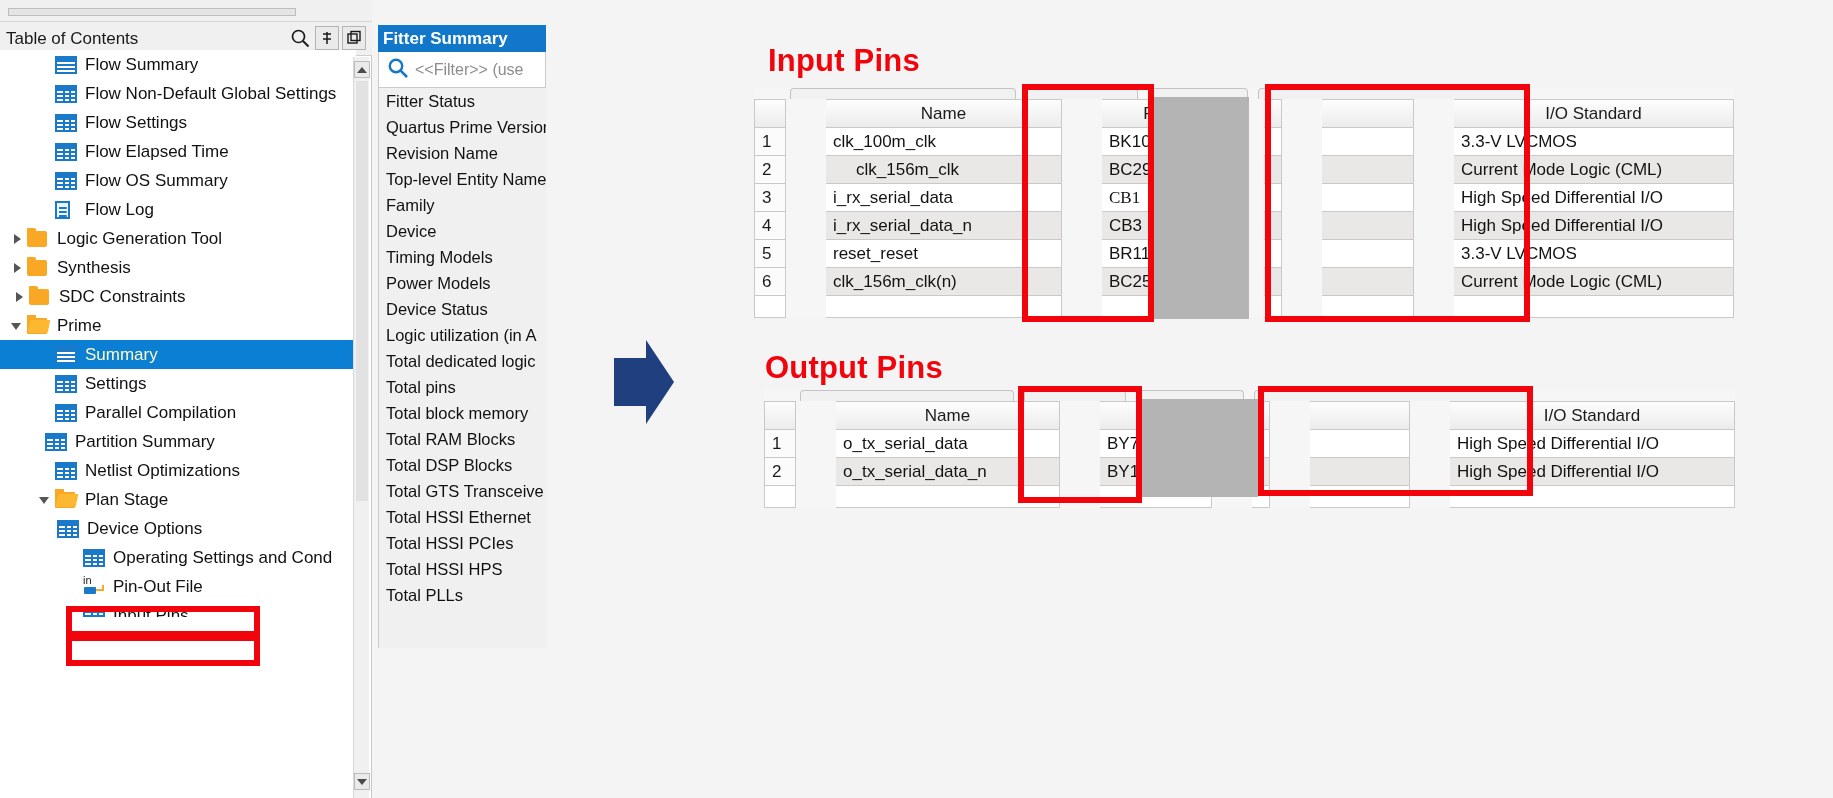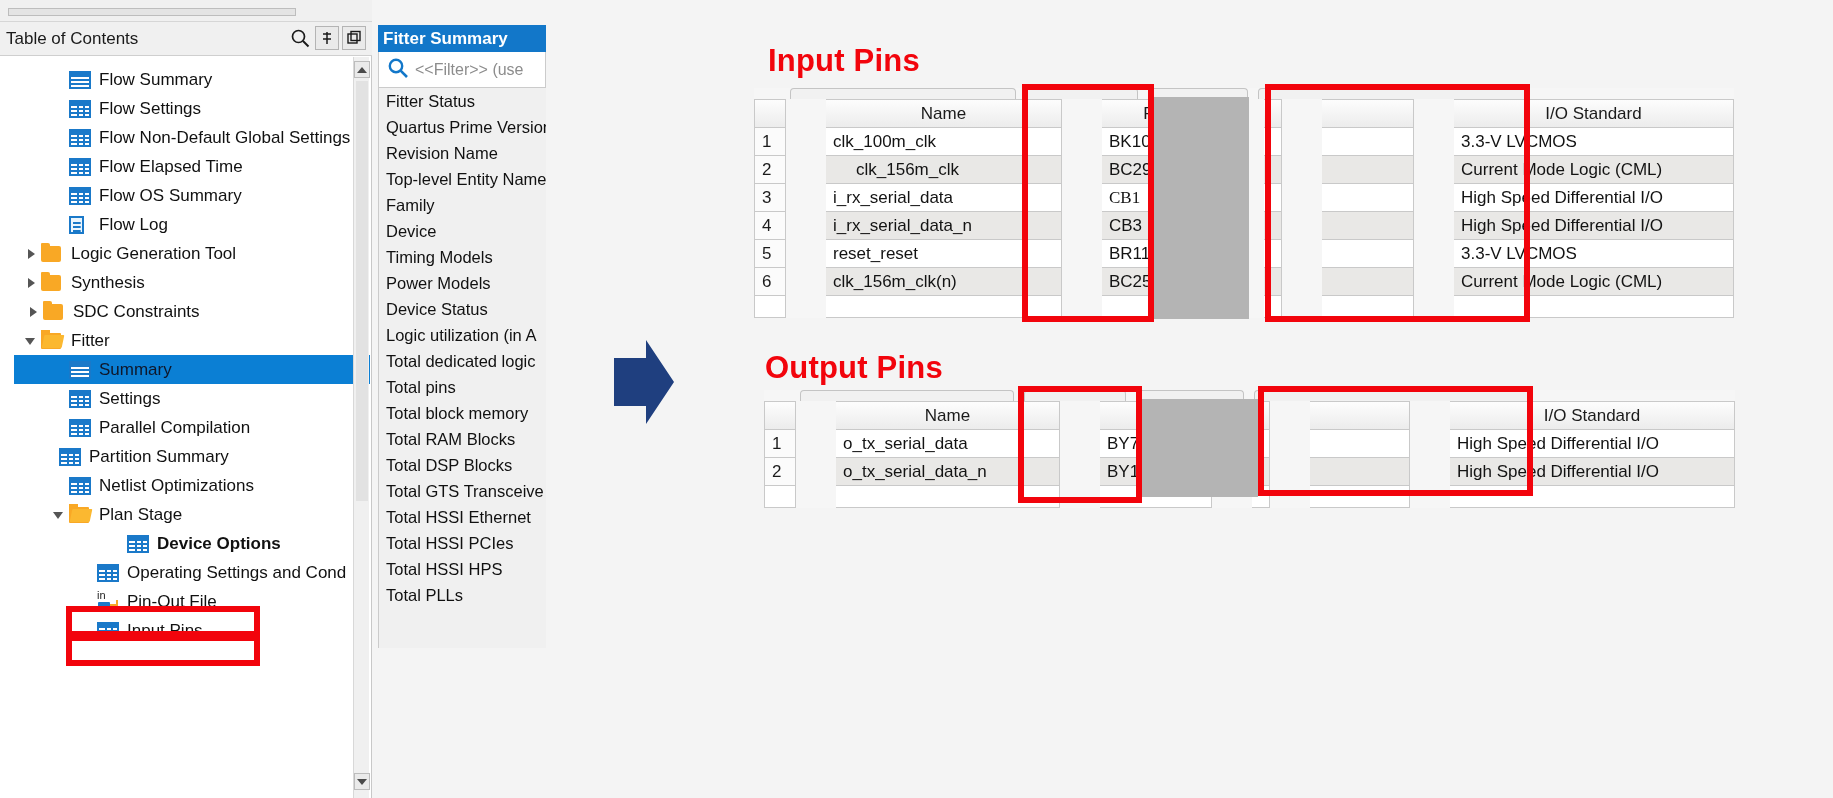--- a/index.html
+++ b/index.html
@@ -35,28 +35,28 @@
   }
   .toc-header-icons {
     position: absolute; right: 6px; top: 4px; display: flex; align-items: center; gap: 3px;
   }
   .hdr-ico {
     width: 24px; height: 24px; display: flex; align-items: center; justify-content: center;
   }
   .hdr-ico.boxed { border: 1px solid #b4b4b4; background: #eaeaea; }
 
   .toc-tree {
-    position: absolute; left: 0; top: 65px; width: 356px; height: 567px;
-    background: #ffffff; overflow: hidden; margin-left: 14px;
+    position: absolute; left: 0; top: 50px; width: 356px; height: 567px;
+    background: #ffffff; overflow: hidden;
   }
   .tnode {
     position: relative; height: 29px; display: flex; align-items: center;
     white-space: nowrap; font-size: 17px; color: #111;
   }
-  .tnode.sel { background: #0b7fd4; color: #0f172a; }
+  .tnode.sel { background: #0b7fd4; color: #fef9c3; }
   .twist {
     width: 14px; height: 14px; flex: 0 0 14px; margin-right: 3px; position: relative;
   }
   .twist.closed::after {
     content:""; position:absolute; left:4px; top:2px;
     border-left: 7px solid #555; border-top: 5px solid transparent; border-bottom: 5px solid transparent;
   }
   .twist.open::after {
     content:""; position:absolute; left:1px; top:4px;
     border-top: 7px solid #555; border-left: 5px solid transparent; border-right: 5px solid transparent;
@@ -223,26 +223,26 @@
 
     <div class="toc-tree" id="toc-tree">
         <div class="tnode" style="padding-left: 38px;">
           <span class="twist "></span>
           <span class="ticon ic-summary"></span>
           <span class="tlabel">Flow Summary</span>
         </div>
         <div class="tnode" style="padding-left: 38px;">
           <span class="twist "></span>
           <span class="ticon ic-grid"></span>
+          <span class="tlabel">Flow Non-Default Global Settings</span>
+        </div>
+        <div class="tnode" style="padding-left: 38px;">
+          <span class="twist "></span>
+          <span class="ticon ic-grid"></span>
           <span class="tlabel">Flow Settings</span>
-        </div>
-        <div class="tnode" style="padding-left: 38px;">
-          <span class="twist "></span>
-          <span class="ticon ic-grid"></span>
-          <span class="tlabel">Flow Non-Default Global Settings</span>
         </div>
         <div class="tnode" style="padding-left: 38px;">
           <span class="twist "></span>
           <span class="ticon ic-grid"></span>
           <span class="tlabel">Flow Elapsed Time</span>
         </div>
         <div class="tnode" style="padding-left: 38px;">
           <span class="twist "></span>
           <span class="ticon ic-grid"></span>
           <span class="tlabel">Flow OS Summary</span>
@@ -273,21 +273,21 @@
           <span class="ticon">
             <span class="ic-folder" style="display:block"></span>
           </span>
           <span class="tlabel">SDC Constraints</span>
         </div>
         <div class="tnode" style="padding-left: 10px;">
           <span class="twist open"></span>
           <span class="ticon">
             <span class="ic-folder-open" style="display:block"></span>
           </span>
-          <span class="tlabel">Fitter</span>
+          <span class="tlabel">Prime</span>
         </div>
         <div class="tnode sel" style="padding-left: 38px;">
           <span class="twist "></span>
           <span class="ticon ic-summary"></span>
           <span class="tlabel">Summary</span>
         </div>
         <div class="tnode" style="padding-left: 38px;">
           <span class="twist "></span>
           <span class="ticon ic-grid"></span>
           <span class="tlabel">Settings</span>
@@ -307,21 +307,21 @@
           <span class="ticon ic-grid"></span>
           <span class="tlabel">Netlist Optimizations</span>
         </div>
         <div class="tnode" style="padding-left: 38px;">
           <span class="twist open"></span>
           <span class="ticon">
             <span class="ic-folder-open" style="display:block"></span>
           </span>
           <span class="tlabel">Plan Stage</span>
         </div>
-        <div class="tnode" style="padding-left: 96px; font-weight: bold;">
+        <div class="tnode" style="padding-left: 40px;">
           <span class="twist "></span>
           <span class="ticon ic-grid"></span>
           <span class="tlabel">Device Options</span>
         </div>
         <div class="tnode" style="padding-left: 66px;">
           <span class="twist "></span>
           <span class="ticon ic-grid"></span>
           <span class="tlabel">Operating Settings and Cond</span>
         </div>
         <div class="tnode" style="padding-left: 66px;">

